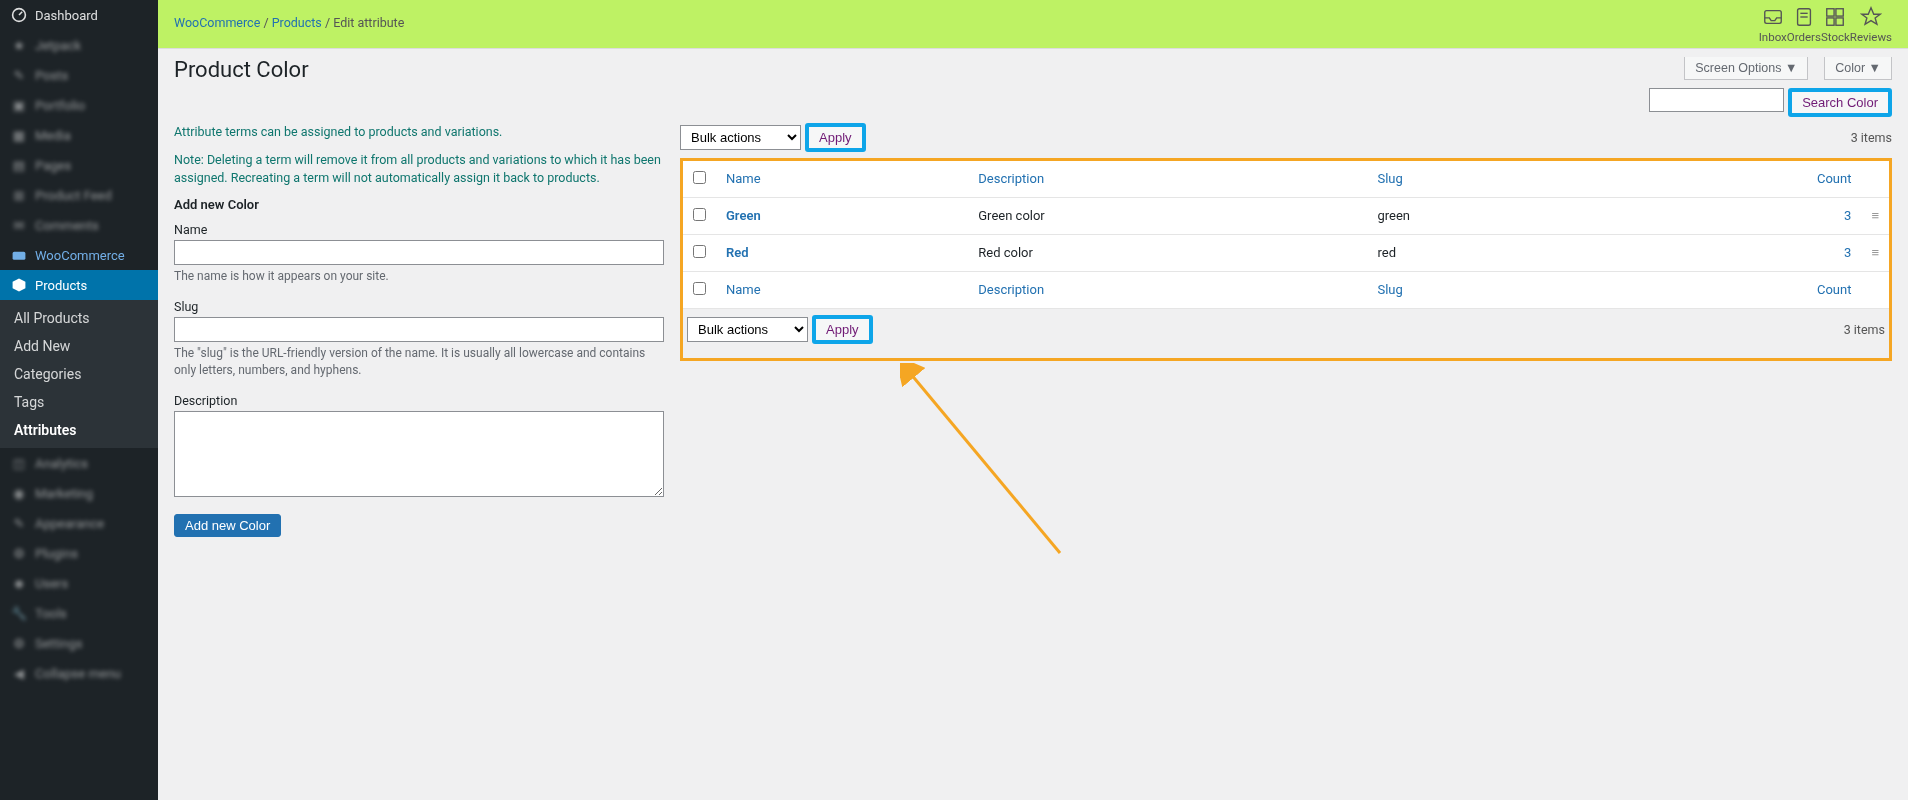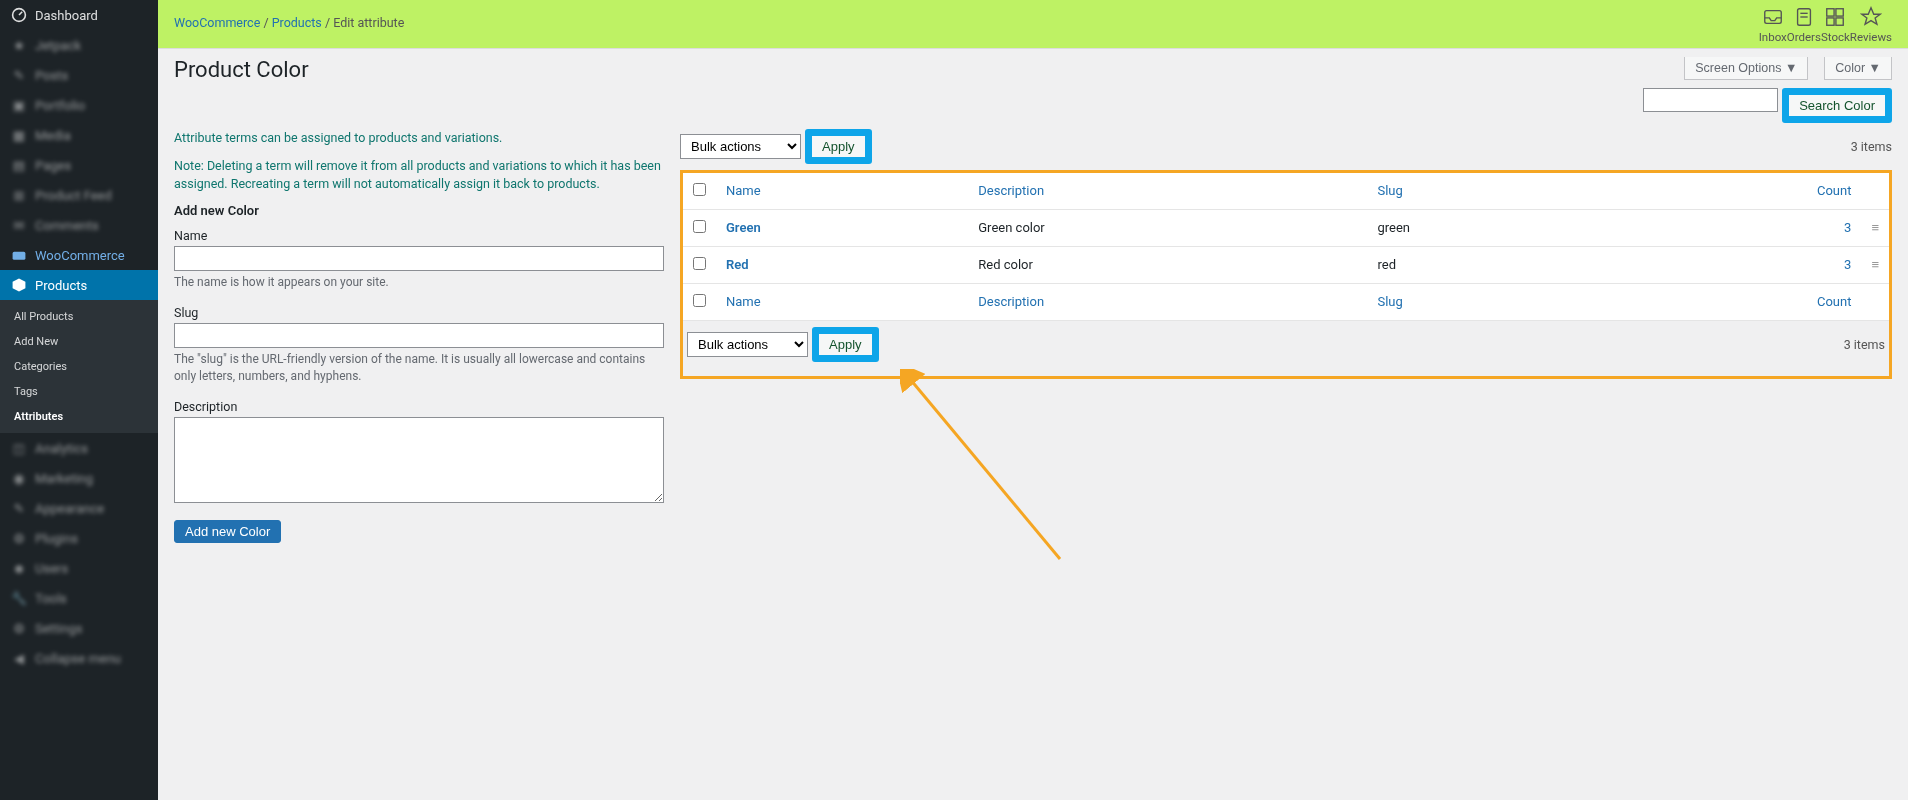--- a/index.html
+++ b/index.html
@@ -7,42 +7,42 @@
 .wrap { display: flex; min-height: 800px; }
 
 
 .sidebar { width: 158px; background: #1d2327; color: #fff; font-size: 13px; flex-shrink: 0; }
 .sidebar .menu-item { display: flex; align-items: center; padding: 6px 10px; gap: 7px; cursor: pointer; color: rgba(255,255,255,0.85); }
 .sidebar .menu-item.blurred span { filter: blur(2px); opacity: 0.6; }
 .sidebar .menu-item.active { background: #0073aa; color: #fff; font-weight: 400; position: relative; }
 .sidebar .menu-item.active::after { content: ""; position: absolute; right: -6px; top: 50%; transform: translateY(-50%); border: 6px solid transparent; border-right-color: #f0f0f1; }
 .sidebar .menu-item.current { color: #72aee6; font-weight: 400; }
 .sidebar .submenu { background: #2c3338; padding: 4px 0; }
-.sidebar .submenu .sub-item { padding: 6px 24px 6px 14px; color: rgba(255,255,255,0.8); cursor: pointer; font-size: 11px; }
+.sidebar .submenu .sub-item { padding: 6px 24px 6px 14px; color: rgba(255,255,255,0.8); cursor: pointer; font-size: 14px; }
 .sidebar .submenu .sub-item.active { font-weight: 600; color: #fff; }
 .sidebar .icon { width: 18px; height: 18px; display: inline-flex; align-items: center; justify-content: center; }
 .sidebar .icon svg { width: 16px; height: 16px; fill: currentColor; }
 
 
 .main { flex: 1; background: #f0f0f1; }
 .topbar { display: flex; justify-content: space-between; align-items: center; border-bottom: 1px solid #dcdcde; padding: 6px 16px 0 16px; background: #bef264; }
 .breadcrumb { font-size: 12.5px; color: #555; padding-bottom: 10px; }
 .breadcrumb a { color: #2271b1; text-decoration: none; }
 .toptabs { display: flex; align-items: flex-start; }
 .toptab { display: flex; flex-direction: column; align-items: center; gap: 2px; font-size: 11.5px; color: #555; cursor: pointer; padding-bottom: 4px; }
 .toptab svg { width: 22px; height: 22px; stroke: #555; fill: none; stroke-width: 1.5; }
 
 .headrow { display: flex; justify-content: space-between; align-items: flex-start; padding: 8px 16px 0 16px; }
 .headrow h1 { font-size: 22px; font-weight: 400; color: #1d2327; }
 .hdrbtns { display: flex; gap: 16px; padding-left: 16px; }
 .screenbtn { background: #f6f7f7; border: 1px solid #c3c4c7; border-top: none; padding: 4px 10px; font-size: 12.5px; cursor: pointer; color: #646970; }
 
 .searchrow { display: flex; justify-content: flex-end; gap: 4px; padding: 6px 16px; }
 .searchrow input[type=text] { border: 1px solid #8c8f94; height: 24px; padding: 0 6px; width: 135px; }
-.btn { background: #f6f7f7; border: 7px solid #0ea5e9; color: #14532d; padding: 3px 10px; cursor: pointer; font-size: 13px; border-radius: 3px; }
+.btn { background: #f6f7f7; border: 4px solid #0ea5e9; color: #701a75; padding: 3px 10px; cursor: pointer; font-size: 13px; border-radius: 3px; }
 .btn-primary { background: #2271b1; color: #fff; border: 1px solid #2271b1; }
 
 .cols { display: flex; padding: 0 16px 20px 16px; gap: 16px; }
 .left { width: 490px; }
 .left p { font-size: 12.5px; color: #0f766e; margin-bottom: 10px; line-height: 1.45; }
 .left h2 { font-size: 13px; font-weight: 600; margin: 8px 0 10px 0; }
 .form-field { margin-bottom: 14px; }
 .form-field label { display: block; font-size: 12.5px; margin-bottom: 3px; }
 .form-field input[type=text], .form-field textarea { width: 100%; border: 1px solid #8c8f94; padding: 4px 6px; font-size: 13px; background: #fff; }
 .form-field textarea { height: 86px; resize: both; }

